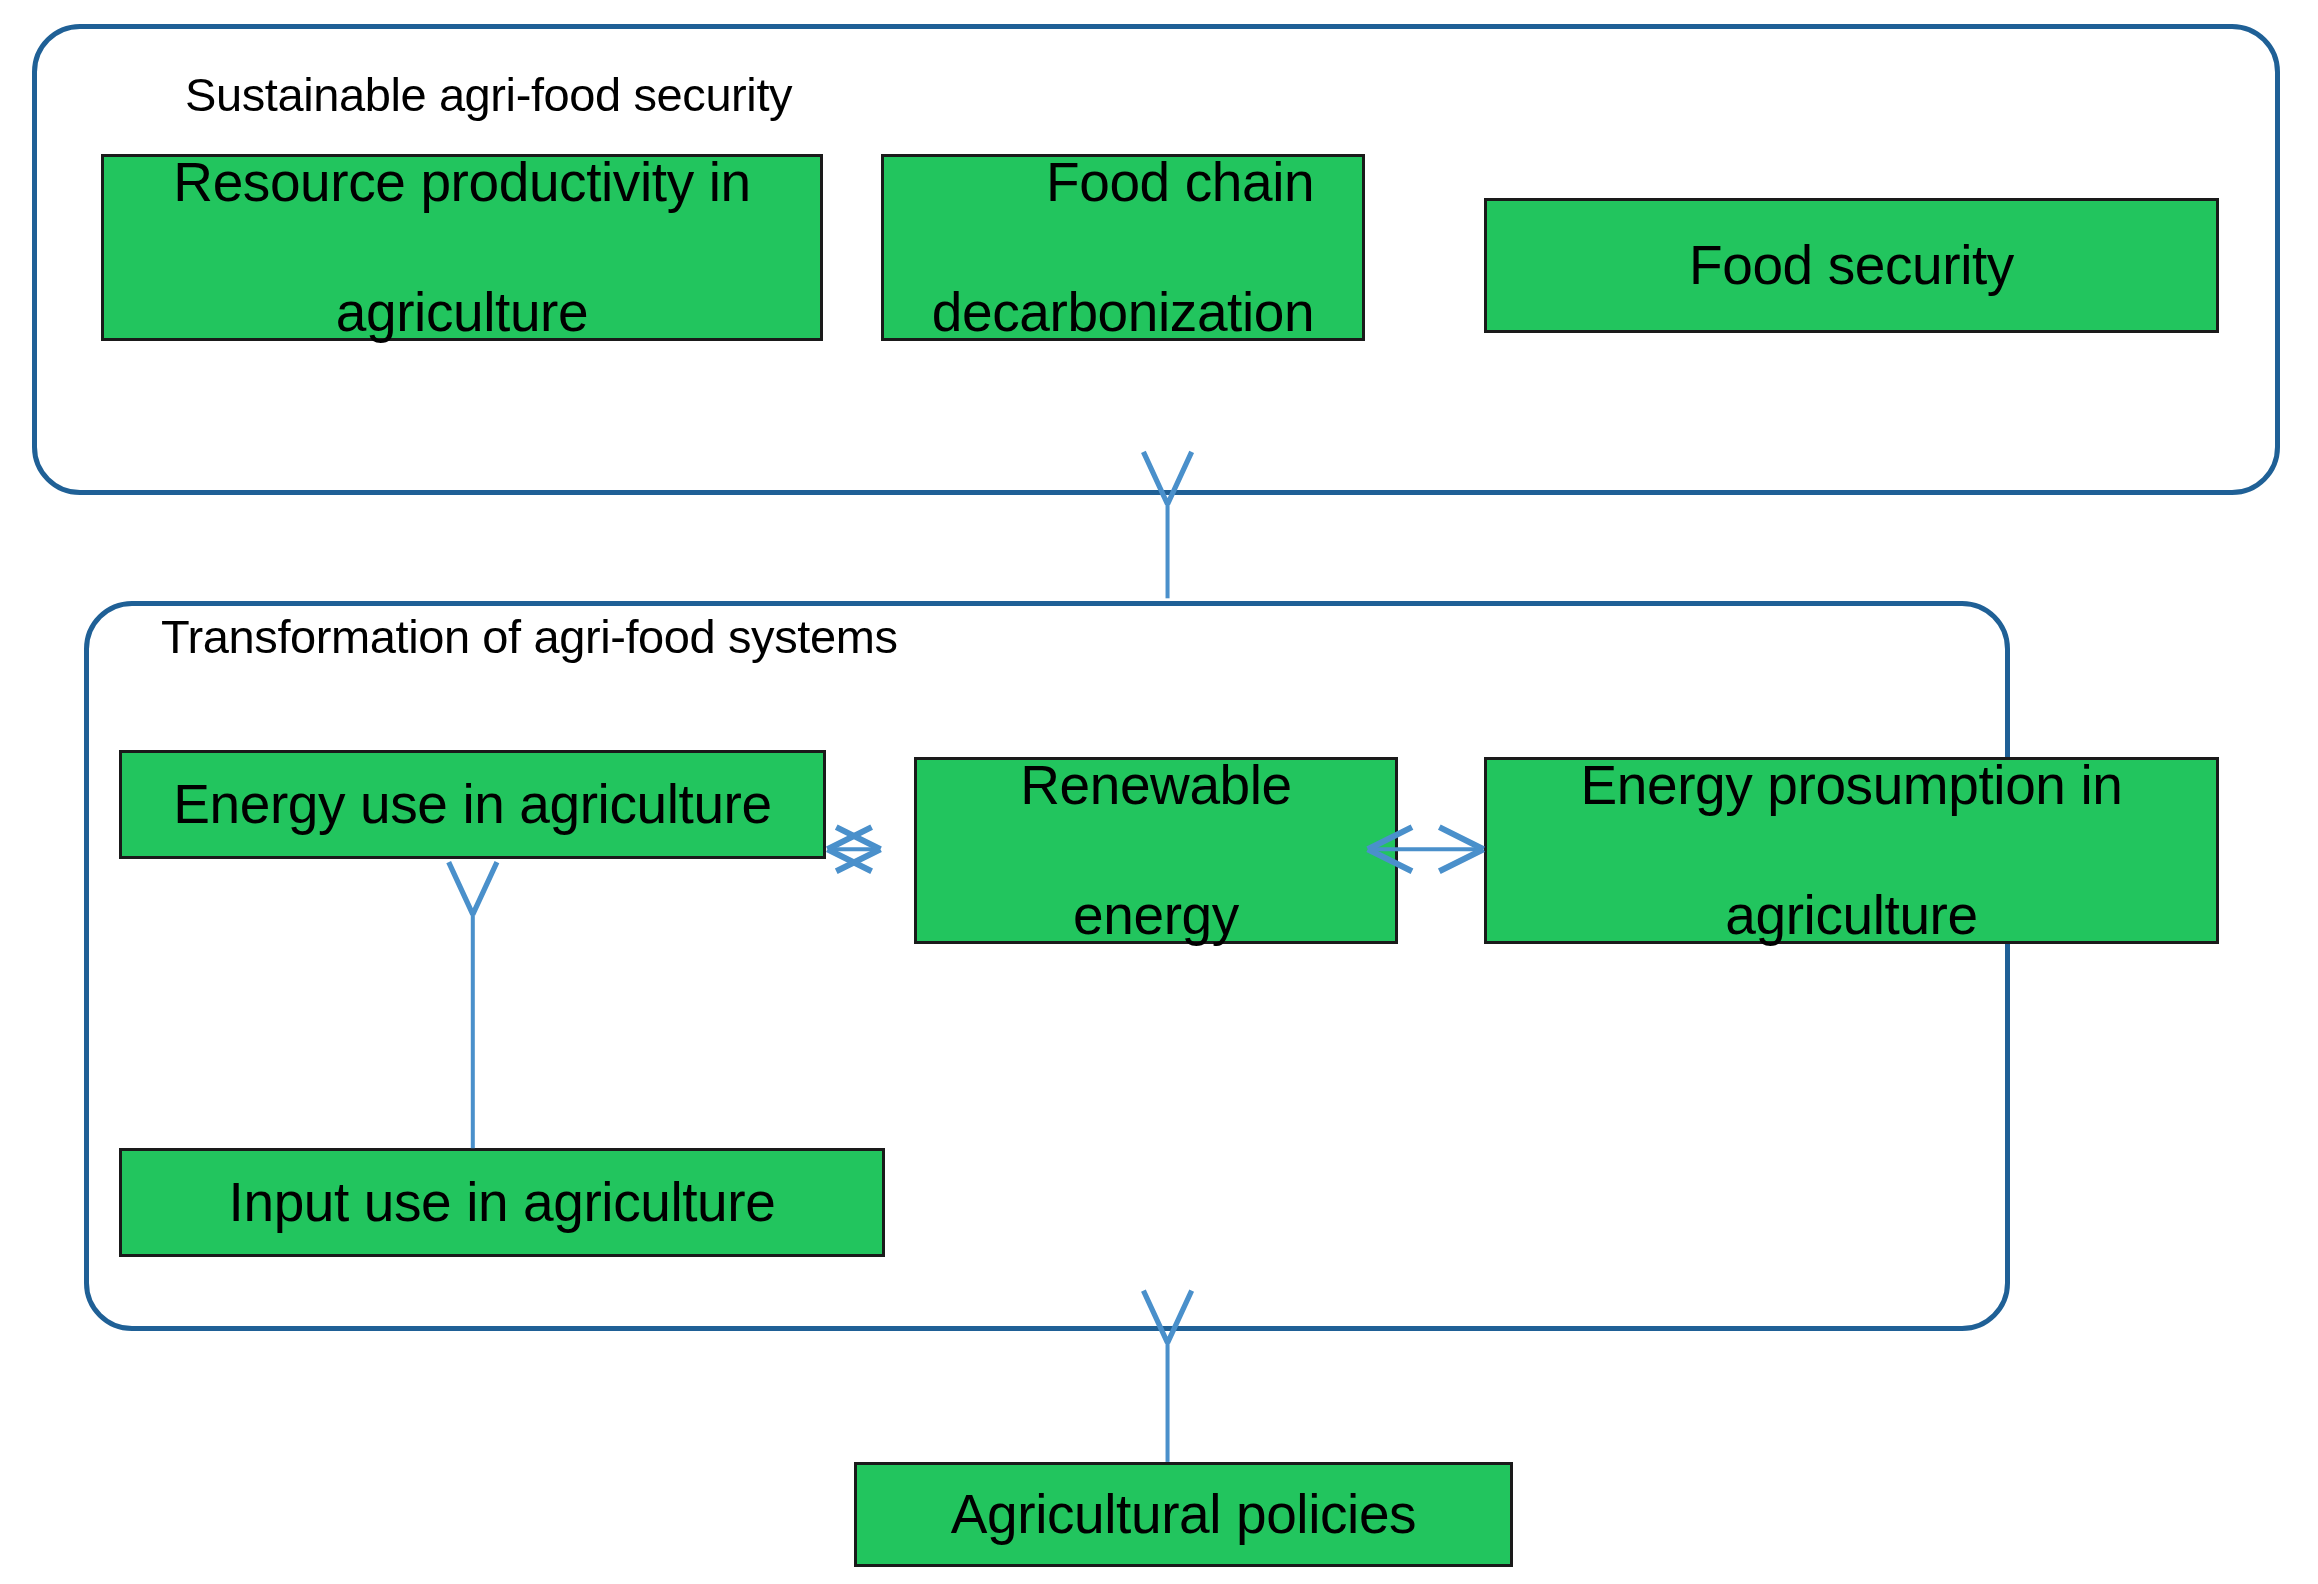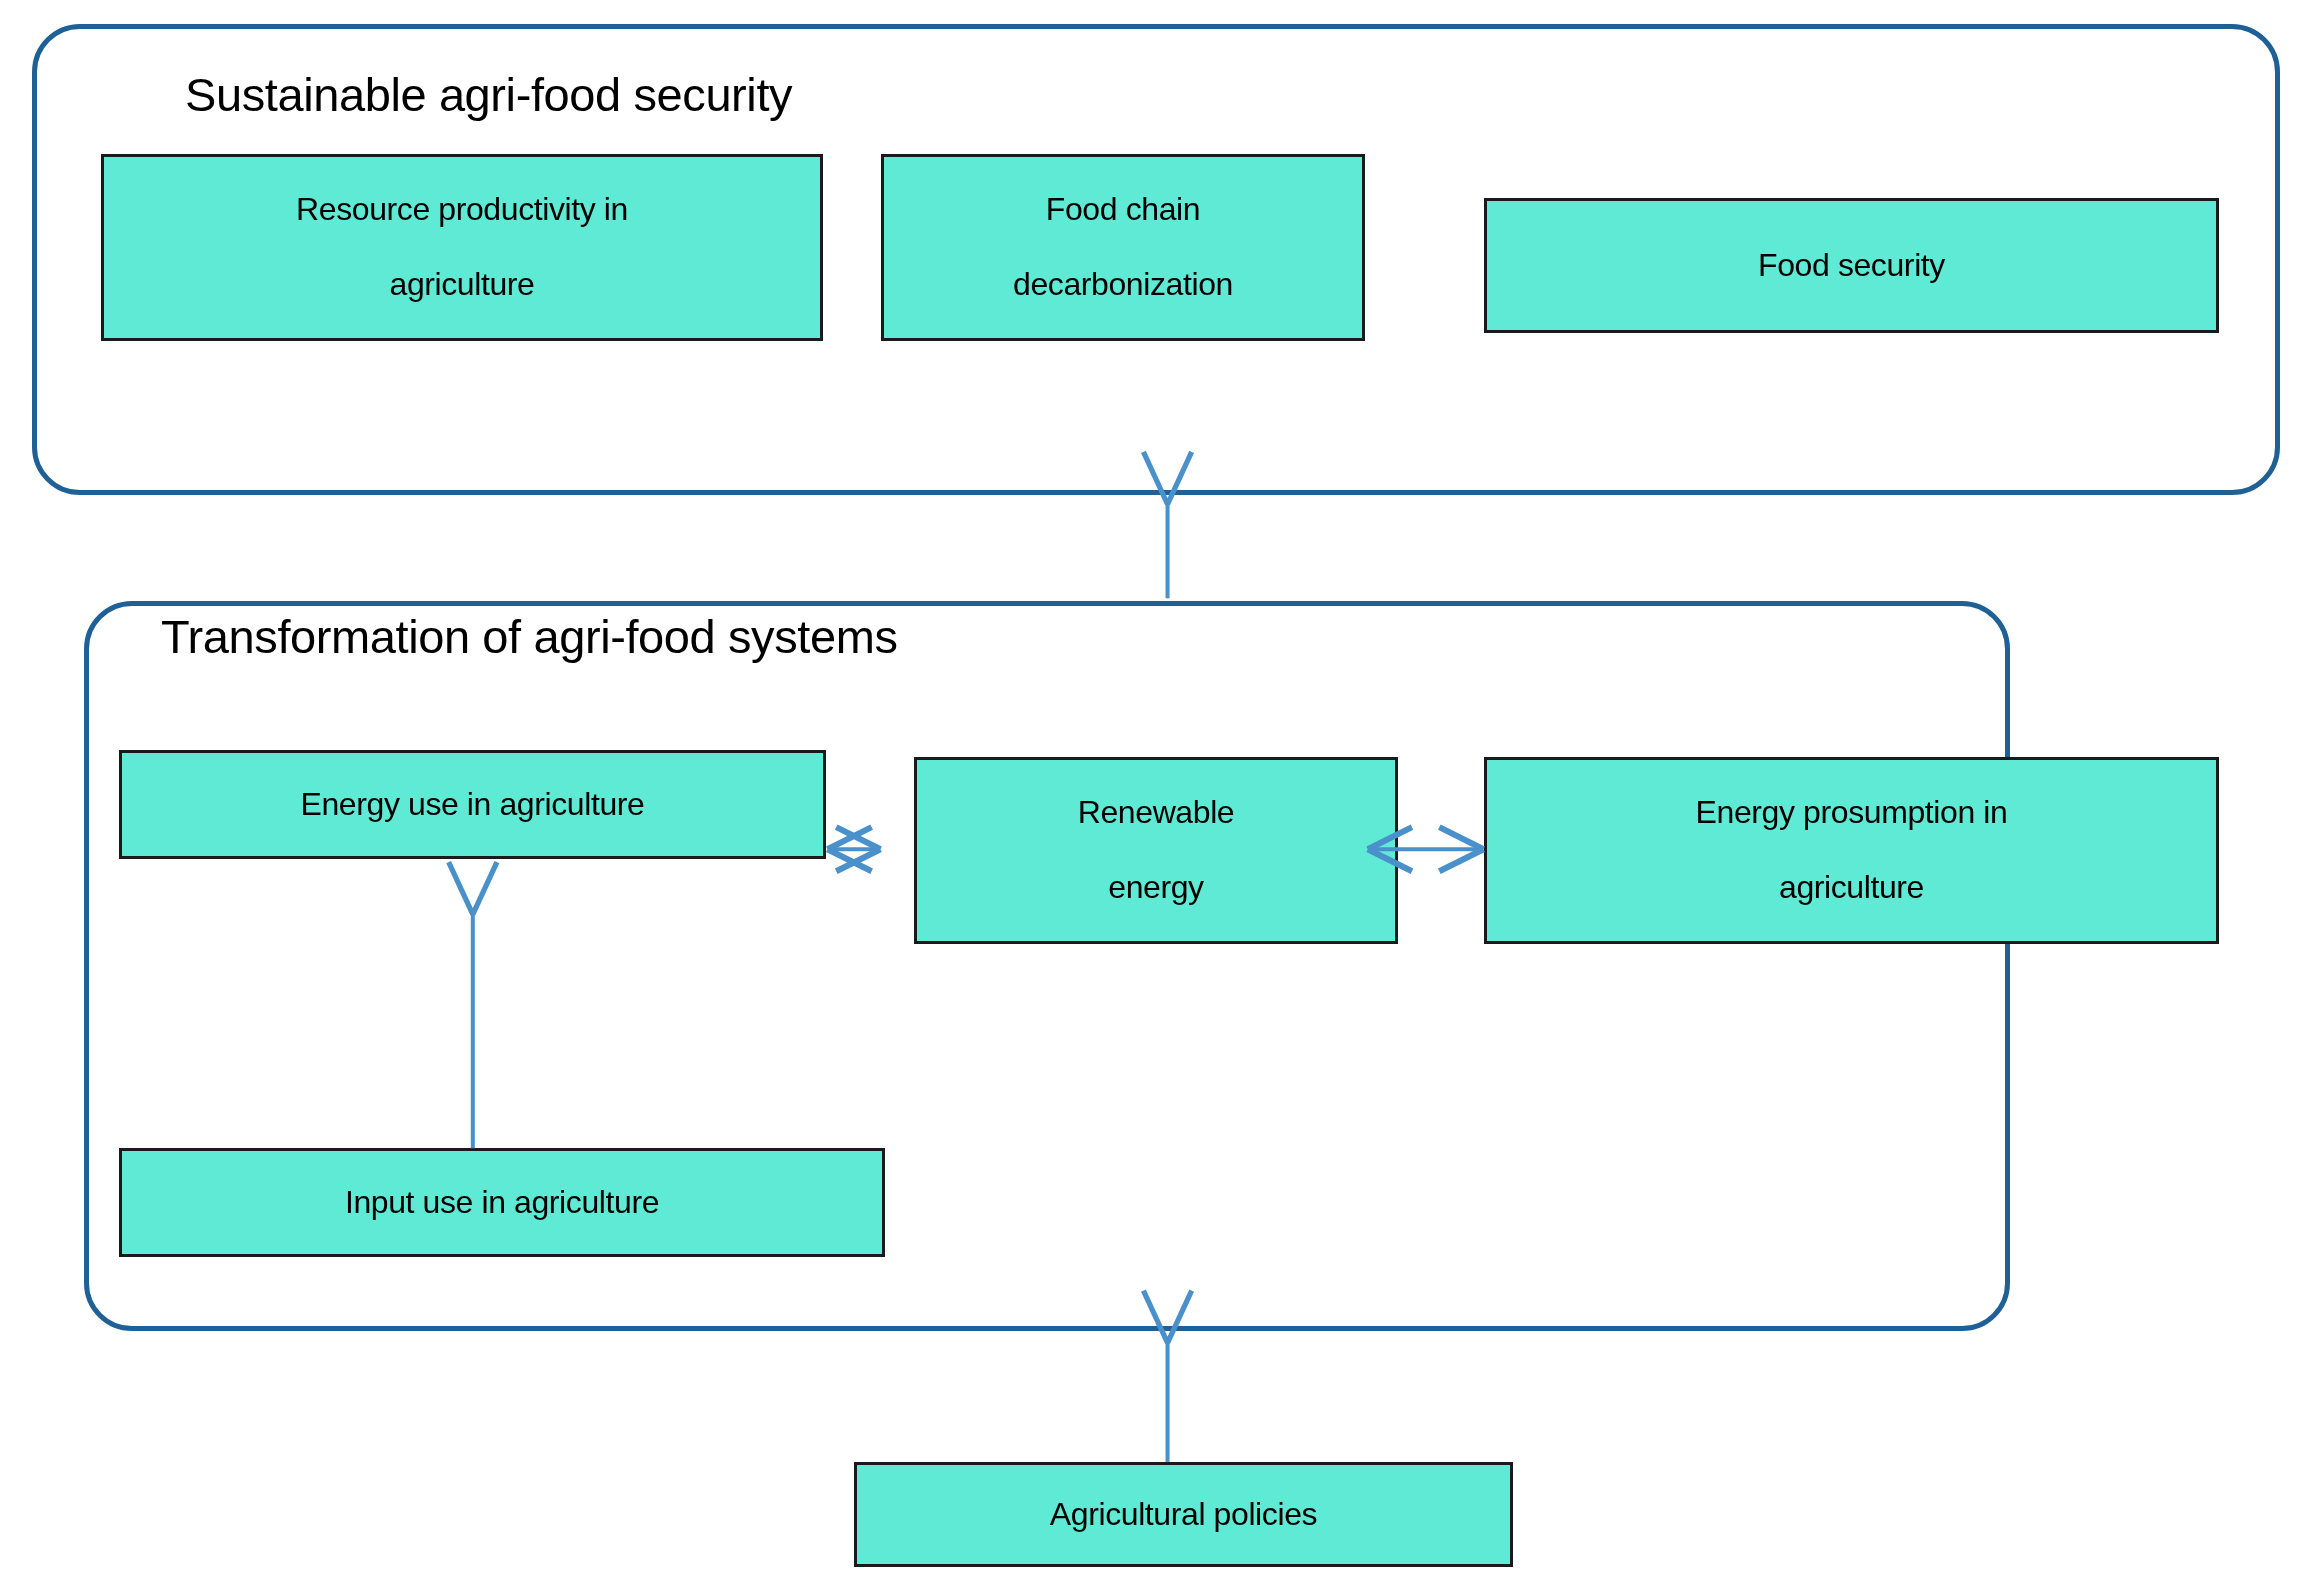--- a/index.html
+++ b/index.html
@@ -34,27 +34,27 @@
     font-size: 47px;
     line-height: 1;
     letter-spacing: -0.4px;
   }
 
   
   .node {
     position: absolute;
     box-sizing: border-box;
     border: 3.2px solid #1a1a1a;
-    background: #5eead4;
+    background: #22c55e;
     display: flex;
     align-items: center;
     justify-content: center;
     text-align: center;
     color: #000000;
-    font-size: 32px;
+    font-size: 55px;
     line-height: 1.18;
     letter-spacing: -0.4px;
     padding: 3.2px 8px;
   }
   .node span { display: block; }
 
   
   #connectors {
     position: absolute;
     left: 0;
@@ -70,21 +70,21 @@
 <div id="canvas">
 
   <div class="group" style="left:32px; top:24px; width:2248px; height:471px;"></div>
 
   <div class="group-title" style="left:185px; top:71px;">Sustainable agri-food security</div>
 
   <div class="node" style="left:101px; top:154px; width:722px; height:187px;">
     <span><span>Resource productivity in</span><br><span>agriculture</span></span>
   </div>
 
-  <div class="node" style="left:881px; top:154px; width:484px; height:187px;">
+  <div class="node" style="left:881px; top:154px; width:484px; height:187px;text-align:right;">
     <span><span>Food chain</span><br><span>decarbonization</span></span>
   </div>
 
   <div class="node" style="left:1484px; top:198px; width:735px; height:135px;">
     <span>Food security</span>
   </div>
 
   <div class="group" style="left:84px; top:601px; width:1926px; height:730px;"></div>
 
   <div class="group-title" style="left:161px; top:613px;">Transformation of agri-food systems</div>

